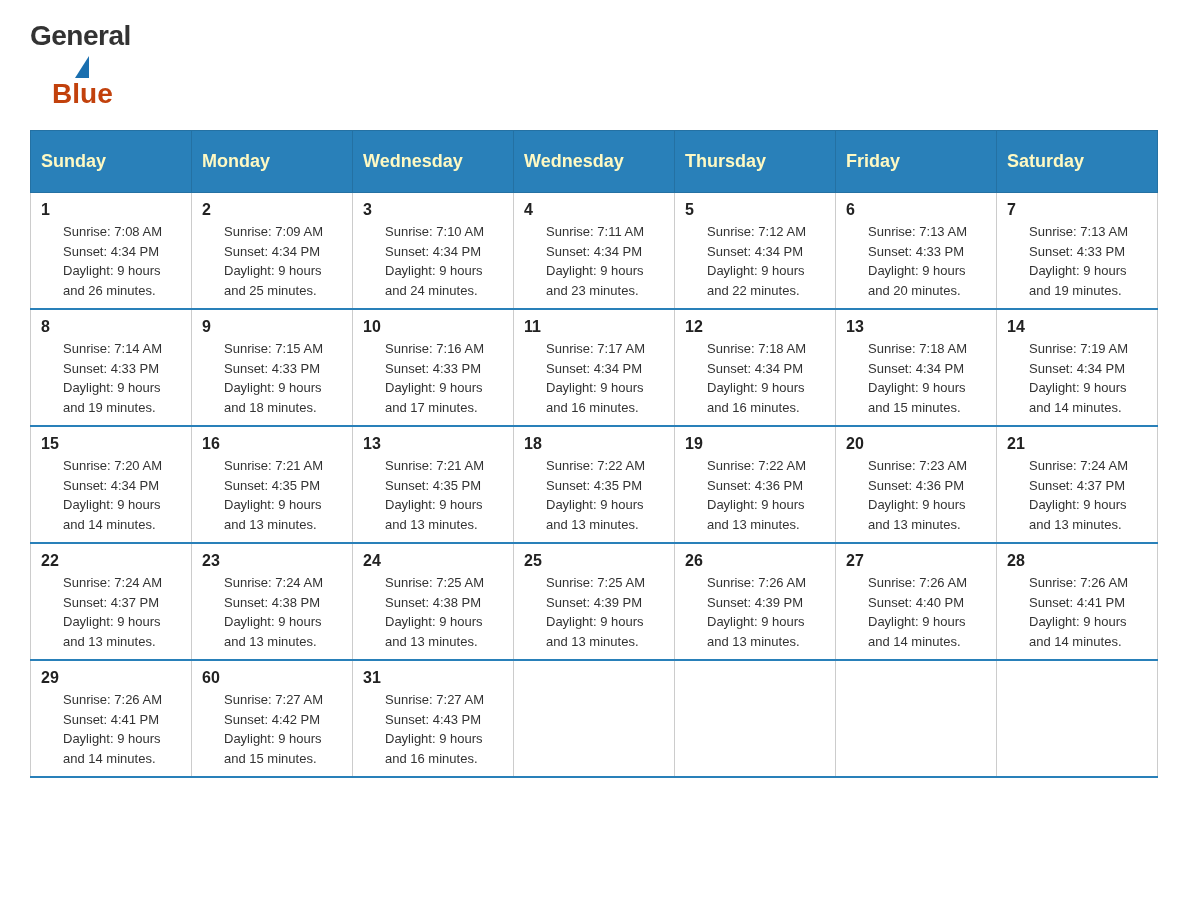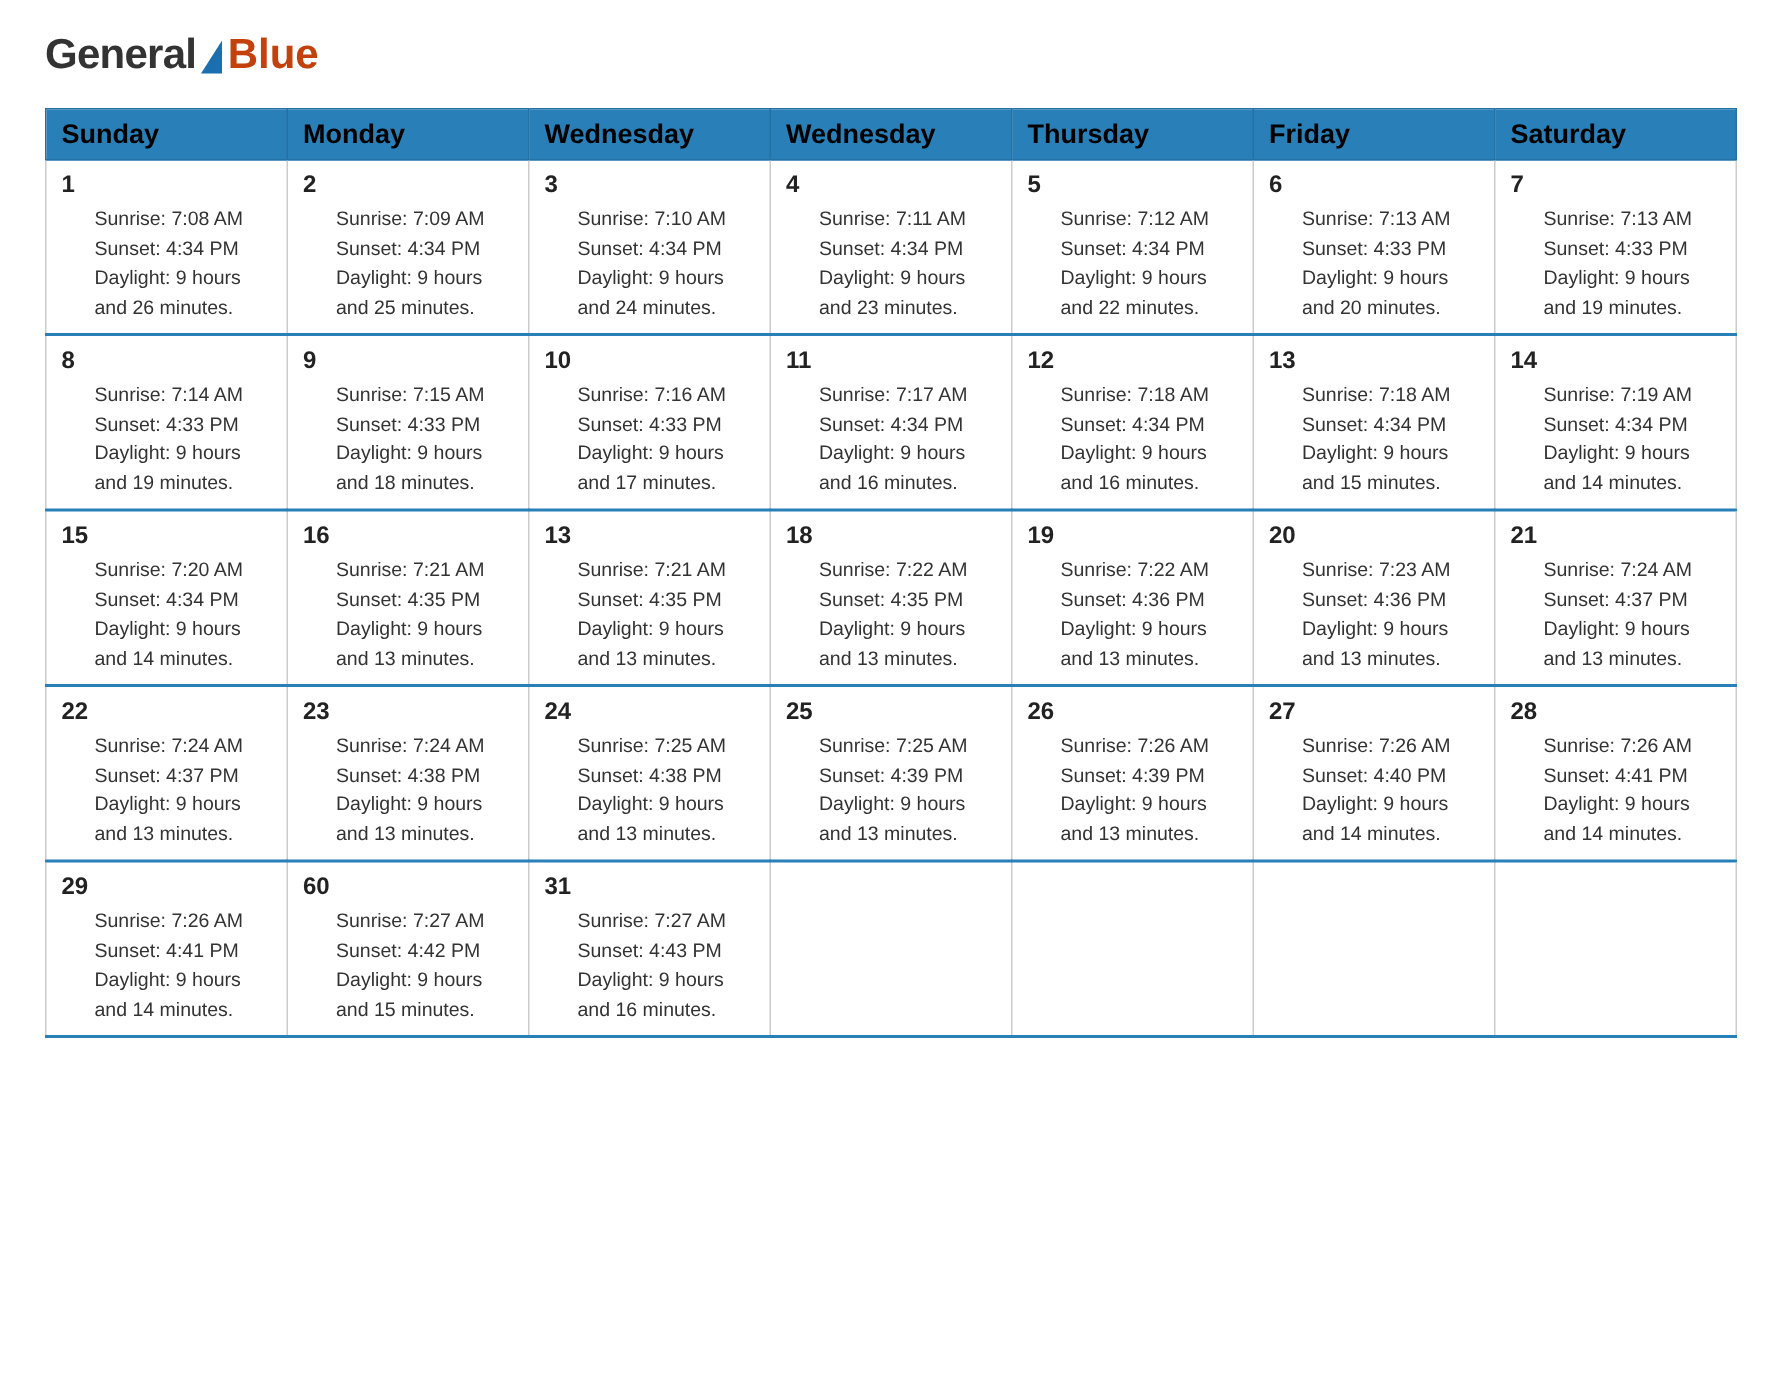--- a/index.html
+++ b/index.html
@@ -18,20 +18,21 @@
       margin-bottom: 20px;
     }
     .logo {
       display: flex;
       flex-direction: column;
       align-items: flex-start;
     }
     .logo-top {
       display: flex;
       align-items: center;
+      flex-direction: column;
     }
     .logo-general {
       font-size: 28px;
       font-weight: bold;
       color: #333;
       letter-spacing: -0.5px;
     }
     .logo-triangle {
       width: 0;
       height: 0;
@@ -59,24 +60,24 @@
       font-size: 22px;
       color: #555;
       margin-top: 4px;
     }
     .calendar {
       width: 100%;
       border-collapse: collapse;
     }
     .calendar thead tr th {
       background-color: #2980b9;
-      color: #000000;
+      color: #fef9c3;
       font-size: 18px;
       font-weight: bold;
-      padding: 6px 10px;
+      padding: 20px 10px;
       text-align: left;
       border: 1px solid #2471a3;
     }
     .calendar tbody tr td {
       vertical-align: top;
       padding: 8px 10px;
       font-size: 13.5px;
       color: #333;
       border: 1px solid #ccc;
       width: 14.28%;

